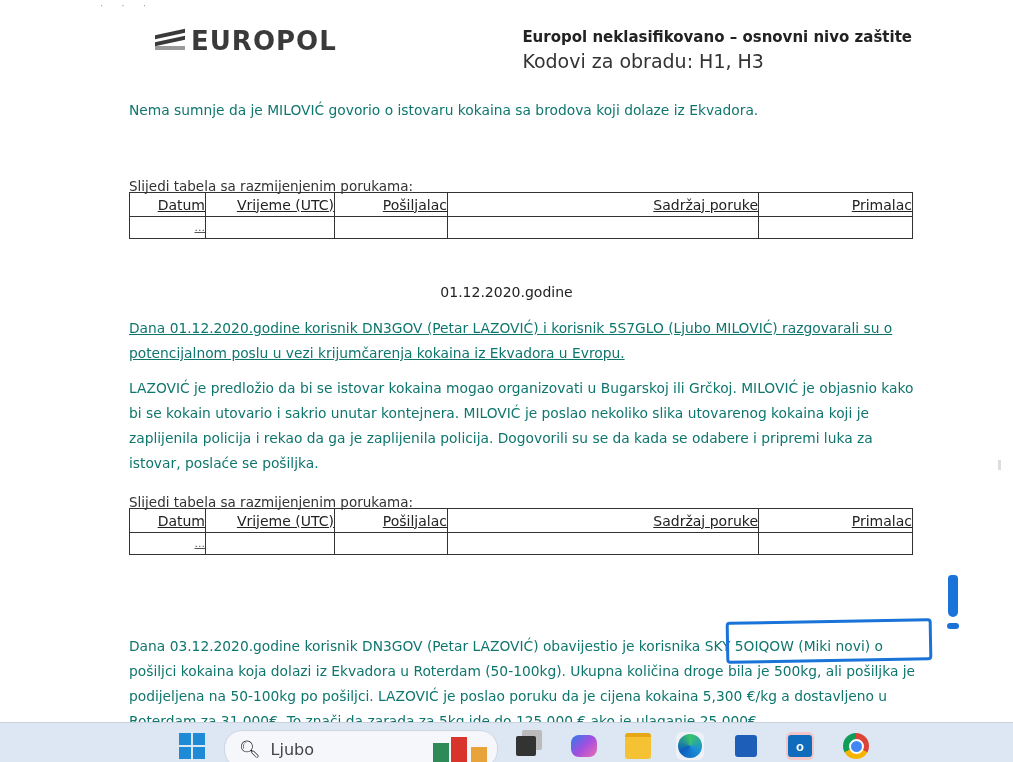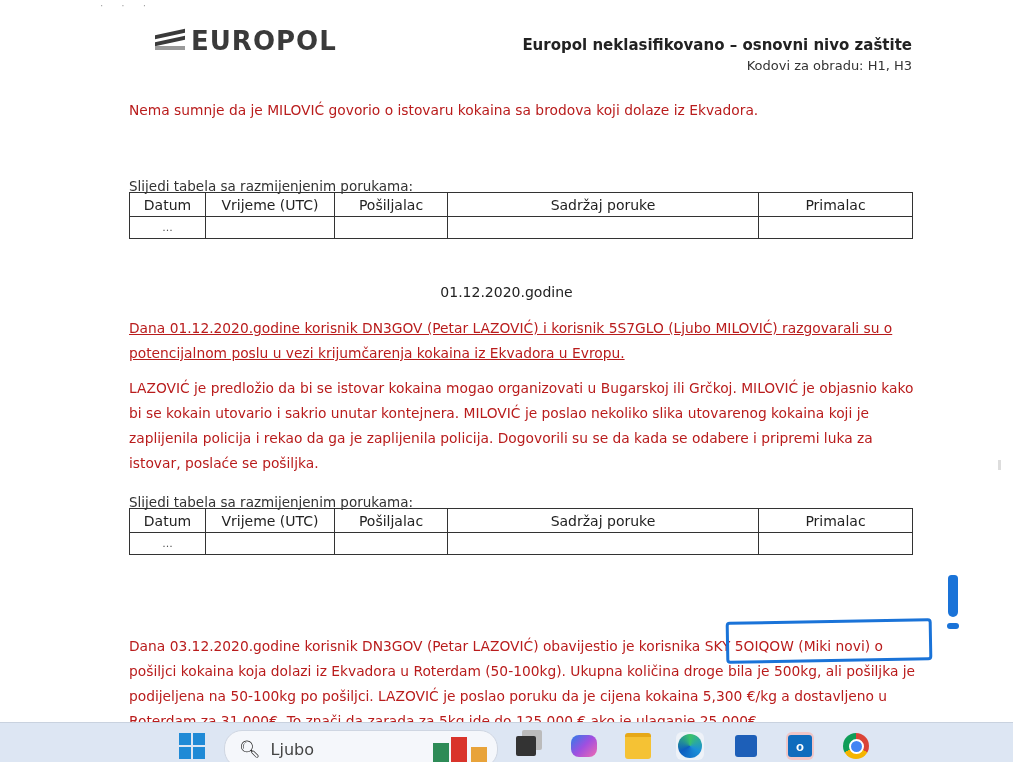--- a/index.html
+++ b/index.html
@@ -8,27 +8,27 @@
     background: #ffffff;
     font-family: "Liberation Sans", sans-serif;
     color: #222;
   }
   .page { position: absolute; left: 0; top: 0; width: 1013px; height: 722px; overflow: hidden; background: #fff; }
   .specks { position: absolute; left: 100px; top: 0; font-size: 10px; color: #999; letter-spacing: 18px; }
   .logo { position: absolute; left: 155px; top: 26px; display: flex; align-items: center; }
   .logo-mark { width: 30px; height: 22px; margin-right: 6px; position: relative; }
   .logo-mark span { position: absolute; left: 0; width: 30px; height: 4px; background: #3a3a3a; }
   .logo-text { font-family: "DejaVu Sans", sans-serif; font-weight: bold; font-size: 26px; color: #3a3a3a; letter-spacing: 1px; }
-  .classif { position: absolute; right: 101px; top: 36px; text-align: right; font-family: "DejaVu Sans", sans-serif; }
+  .classif { position: absolute; right: 101px; top: 28px; text-align: left; font-family: "DejaVu Sans", sans-serif; }
   .classif .l1 { font-weight: bold; font-size: 15px; color: #222; }
-  .classif .l2 { font-size: 13px; margin-top: 4px; color: #333; }
-  .para { position: absolute; left: 129px; width: 790px; font-family: "DejaVu Sans", sans-serif; font-size: 13.8px; line-height: 25px; color: #b91c1c; }
+  .classif .l2 { font-size: 19px; margin-top: 4px; color: #333; }
+  .para { position: absolute; left: 129px; width: 790px; font-family: "DejaVu Sans", sans-serif; font-size: 13.8px; line-height: 25px; color: #0f766e; }
   .caption { position: absolute; left: 129px; font-family: "DejaVu Sans", sans-serif; font-size: 13.5px; color: #333; }
   table.msg { position: absolute; left: 129px; width: 784px; border-collapse: collapse; font-family: "DejaVu Sans", sans-serif; font-size: 14px; color: #222; }
-  table.msg th, table.msg td { border: 1.5px solid #333; padding: 0; font-weight: normal; text-align: center; }
+  table.msg th, table.msg td { border: 1.5px solid #333; padding: 0; font-weight: normal; text-align: right; text-decoration: underline; }
   table.msg th { height: 23px; }
   table.msg td { height: 21px; font-size: 11px; color: #555; }
   .date-heading { position: absolute; left: 0; width: 1013px; text-align: center; font-family: "DejaVu Sans", sans-serif; font-size: 14px; color: #222; }
   .highlight { position: absolute; left: 726px; top: 620px; width: 200px; height: 36px; border: 3px solid #1a73d8; border-radius: 4px; transform: rotate(-1deg); }
   .bang { position: absolute; left: 946px; top: 575px; width: 14px; height: 60px; }
   .bang .stem { position: absolute; left: 2px; top: 0; width: 10px; height: 42px; background: #1a73d8; border-radius: 5px 5px 7px 7px; }
   .bang .dot { position: absolute; left: 1px; top: 48px; width: 12px; height: 6px; background: #1a73d8; border-radius: 3px; }
   .rscroll { position: absolute; right: 12px; top: 460px; width: 3px; height: 10px; background: #ddd; }
   .taskbar { position: absolute; left: 0; top: 722px; width: 1013px; height: 40px; background: #dde6f3; border-top: 1px solid #c9d2df; }
   .tb-item { position: absolute; top: 9px; width: 28px; height: 28px; display: flex; align-items: center; justify-content: center; }

